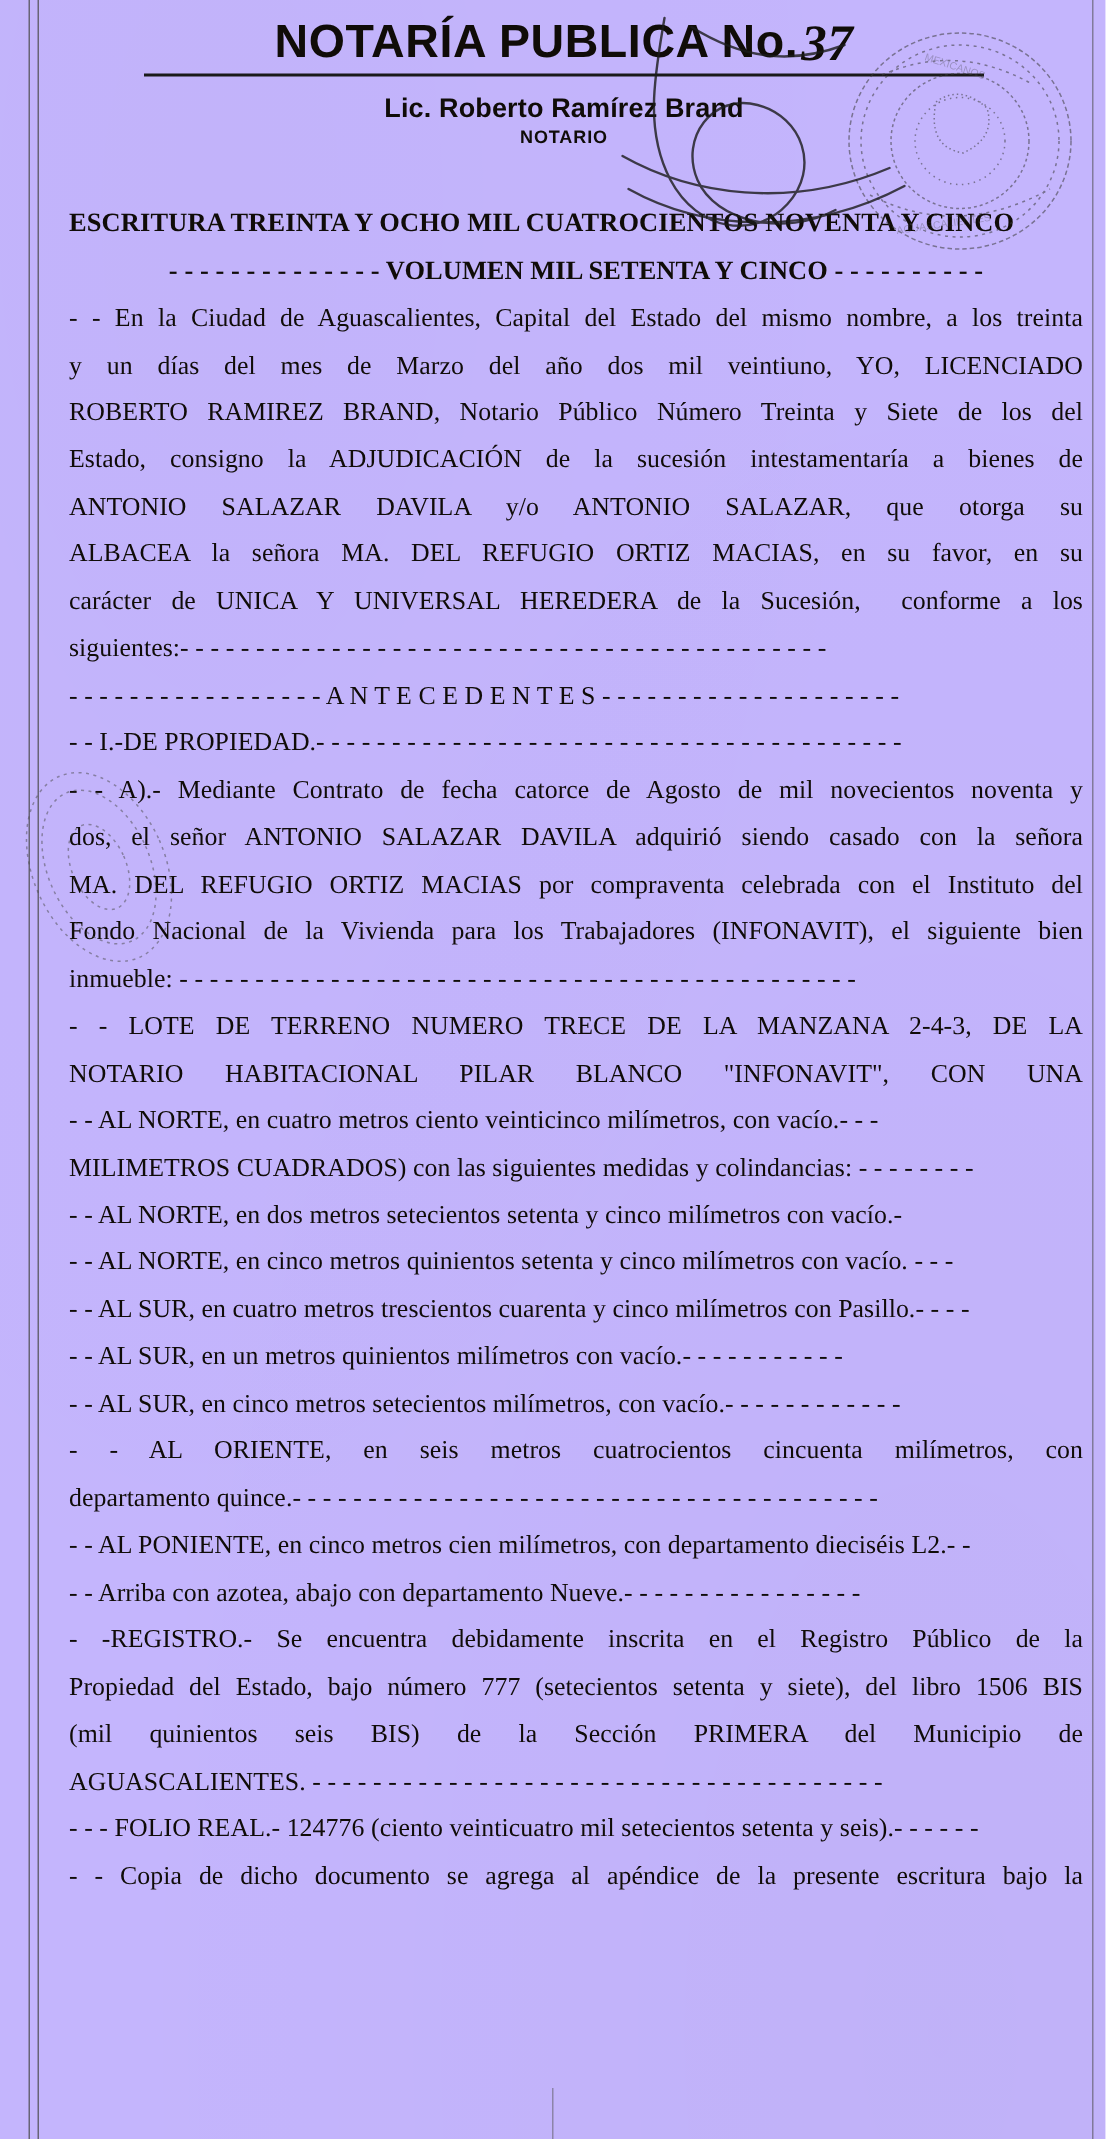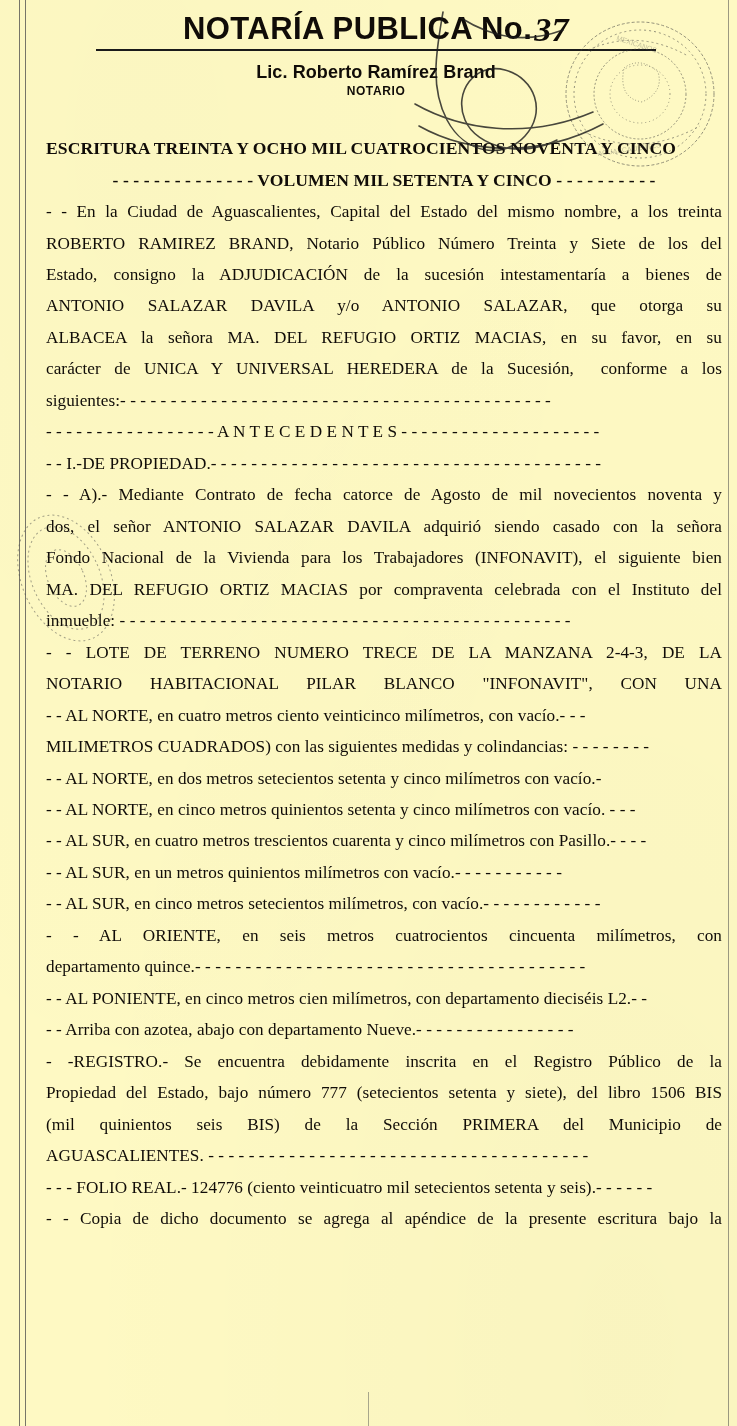--- a/index.html
+++ b/index.html
@@ -11,21 +11,21 @@
     width: 737px;
     height: 1426px;
     position: relative;
     font-family: "Liberation Serif", serif;
     color: #100c08;
     overflow: hidden;
   }
   .page {
     position: absolute;
     inset: 0;
-    background: #fef9c3;
+    background: #c4b5fd;
   }
   
   .paper-tint {
     position: absolute;
     inset: 0;
     background:
       radial-gradient(ellipse at 20% 10%, rgba(0,0,0,0.012), rgba(0,0,0,0) 60%),
       radial-gradient(ellipse at 85% 95%, rgba(0,0,0,0.02), rgba(0,0,0,0) 65%);
     pointer-events: none;
   }
@@ -184,32 +184,33 @@
       </div>
       <div class="header-rule"></div>
       <div class="lic-name">Lic. Roberto Ramírez Brand</div>
       <div class="notario-sub">NOTARIO</div>
     </div>
 
     <div class="body-text">
       <span class="line escritura">ESCRITURA TREINTA Y OCHO MIL CUATROCIENTOS NOVENTA Y CINCO</span>
       <span class="line center volumen">- - - - - - - - - - - - - - VOLUMEN MIL SETENTA Y CINCO - - - - - - - - - -</span>
       <span class="line just">- - En la Ciudad de Aguascalientes, Capital del Estado del mismo nombre, a los treinta</span>
+      <span class="line just">y un días del mes de Marzo del año dos mil veintiuno, YO, LICENCIADO</span>
       <span class="line just">ROBERTO RAMIREZ BRAND, Notario Público Número Treinta y Siete de los del</span>
       <span class="line just">Estado, consigno la ADJUDICACIÓN de la sucesión intestamentaría a bienes de</span>
       <span class="line just">ANTONIO SALAZAR DAVILA y/o ANTONIO SALAZAR, que otorga su</span>
       <span class="line just">ALBACEA la señora MA. DEL REFUGIO ORTIZ MACIAS, en su favor, en su</span>
       <span class="line just">carácter de UNICA Y UNIVERSAL HEREDERA de la Sucesión,  conforme a los</span>
       <span class="line">siguientes:- - - - - - - - - - - - - - - - - - - - - - - - - - - - - - - - - - - - - - - - - - -</span>
       <span class="line">- - - - - - - - - - - - - - - - - A N T E C E D E N T E S - - - - - - - - - - - - - - - - - - - -</span>
       <span class="line">- - I.-DE PROPIEDAD.- - - - - - - - - - - - - - - - - - - - - - - - - - - - - - - - - - - - - - -</span>
       <span class="line just">- - A).- Mediante Contrato de fecha catorce de Agosto de mil novecientos noventa y</span>
       <span class="line just">dos, el señor ANTONIO SALAZAR DAVILA adquirió siendo casado con la señora</span>
+      <span class="line just">MA. DEL REFUGIO ORTIZ MACIAS por compraventa celebrada con el Instituto del</span>
       <span class="line just">Fondo Nacional de la Vivienda para los Trabajadores (INFONAVIT), el siguiente bien</span>
-      <span class="line just">MA. DEL REFUGIO ORTIZ MACIAS por compraventa celebrada con el Instituto del</span>
       <span class="line">inmueble: - - - - - - - - - - - - - - - - - - - - - - - - - - - - - - - - - - - - - - - - - - - - -</span>
       <span class="line just">- - LOTE DE TERRENO NUMERO TRECE DE LA MANZANA 2-4-3, DE LA</span>
       <span class="line just">NOTARIO HABITACIONAL PILAR BLANCO "INFONAVIT", CON UNA</span>
       <span class="line">- - AL NORTE, en cuatro metros ciento veinticinco milímetros, con vacío.- - -</span>
       <span class="line">MILIMETROS CUADRADOS) con las siguientes medidas y colindancias: - - - - - - - -</span>
       <span class="line">- - AL NORTE, en dos metros setecientos setenta y cinco milímetros con vacío.-</span>
       <span class="line">- - AL NORTE, en cinco metros quinientos setenta y cinco milímetros con vacío. - - -</span>
       <span class="line">- - AL SUR, en cuatro metros trescientos cuarenta y cinco milímetros con Pasillo.- - - -</span>
       <span class="line">- - AL SUR, en un metros quinientos milímetros con vacío.- - - - - - - - - - -</span>
       <span class="line">- - AL SUR, en cinco metros setecientos milímetros, con vacío.- - - - - - - - - - - -</span>

